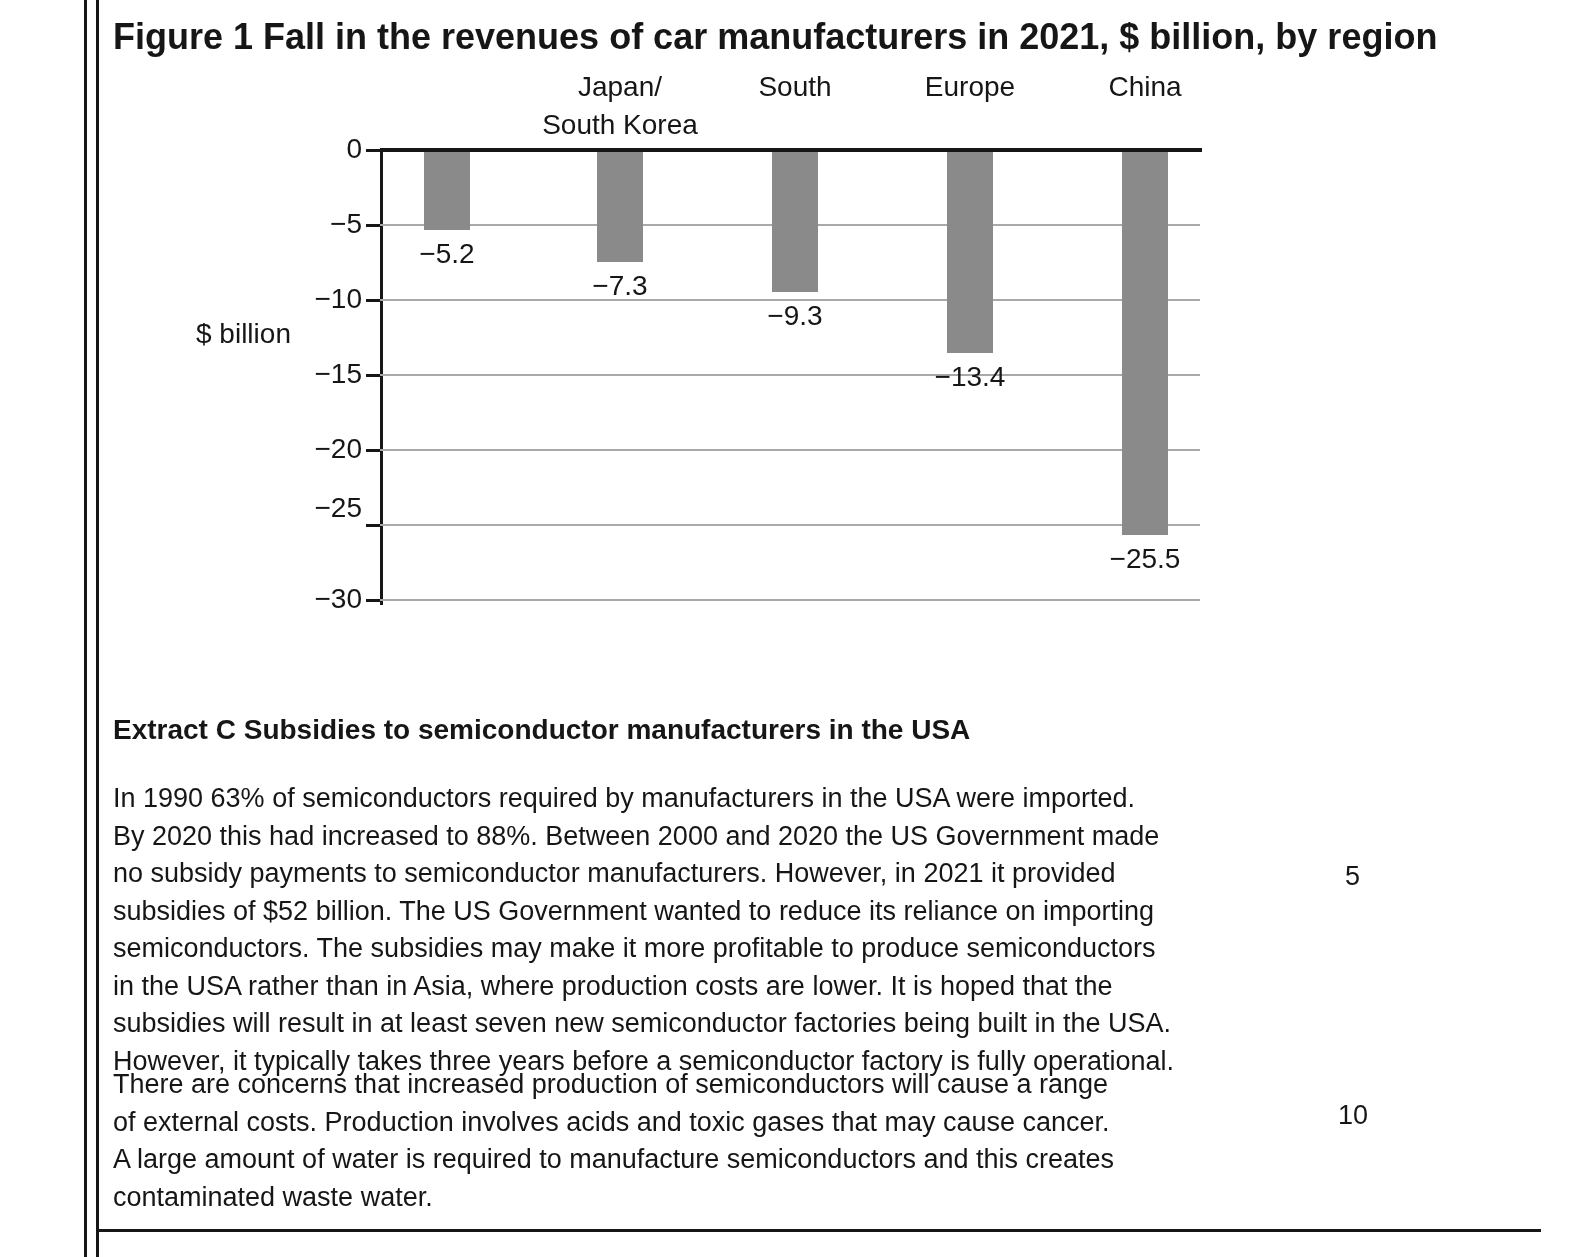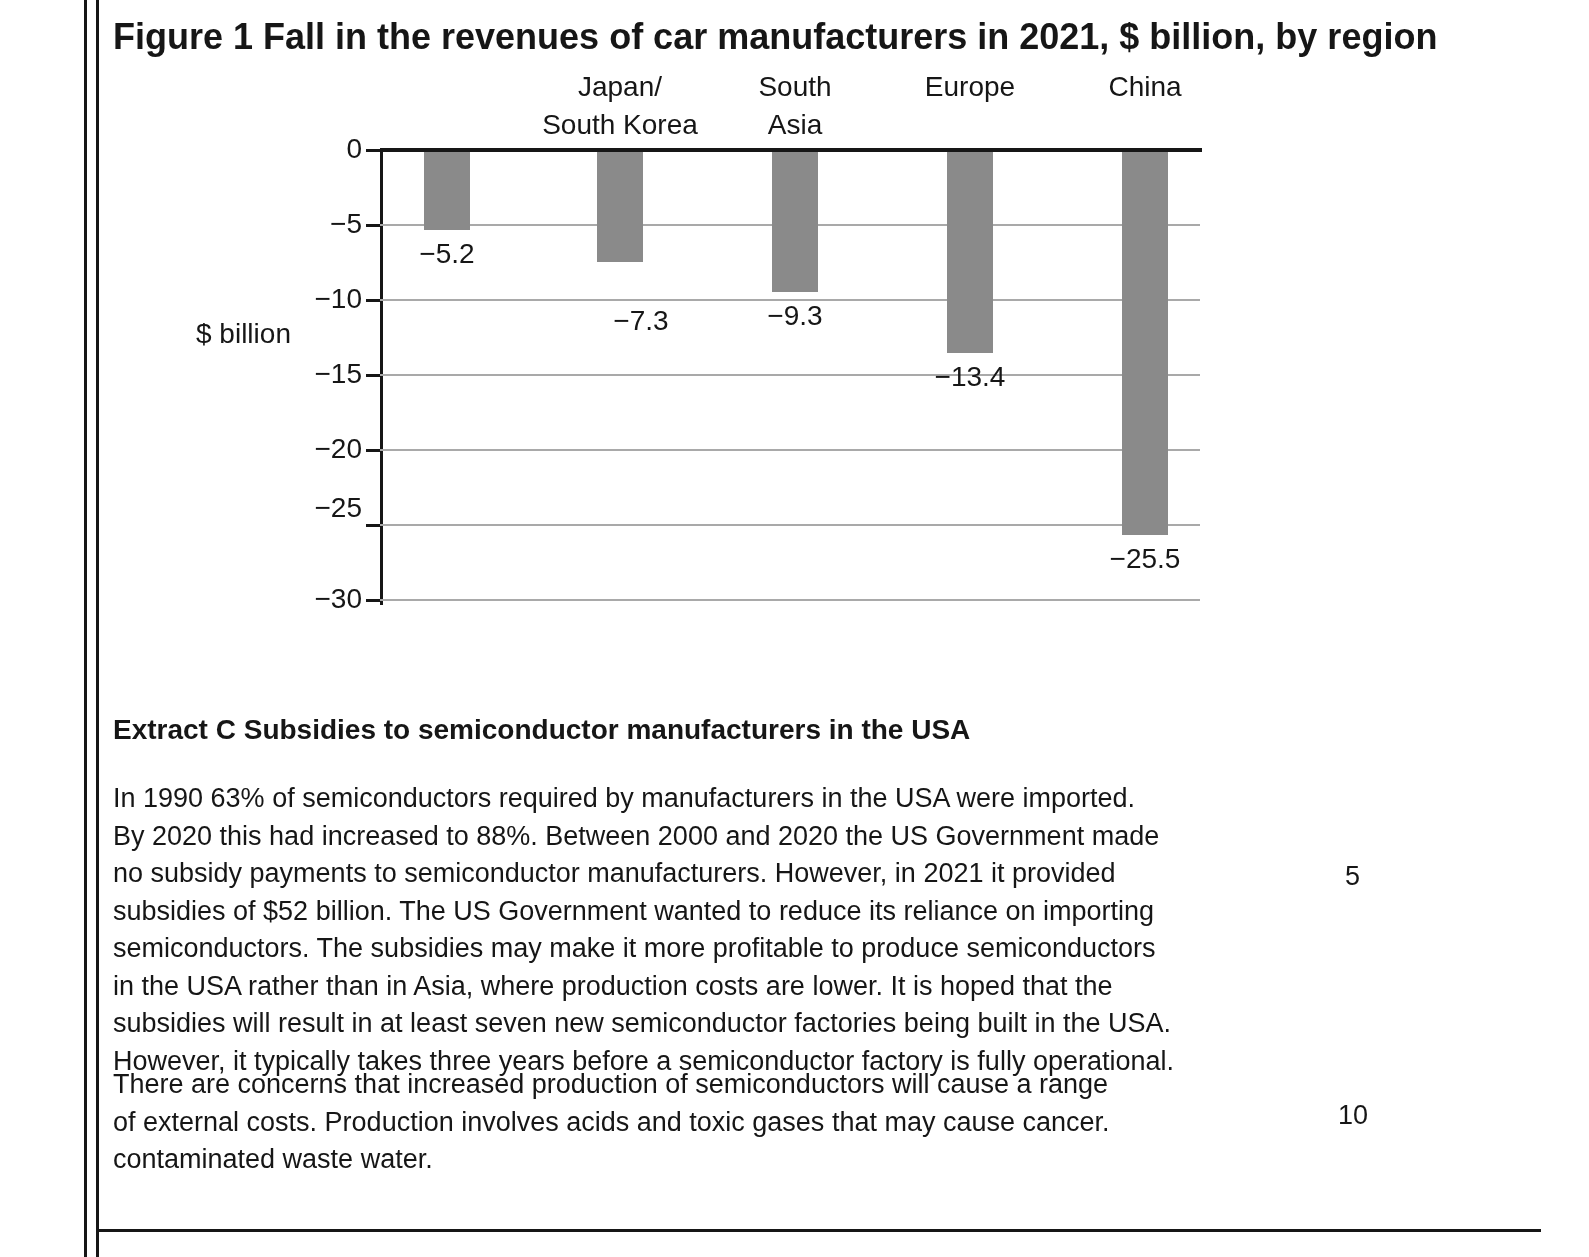--- a/index.html
+++ b/index.html
@@ -55,30 +55,29 @@
     <div class="yticklabel" style="left: 270px; top: 433px;">−20</div>
     <div class="gridline" style="left: 380px; top: 524px; width: 820px;"></div>
     <div class="ytick" style="left: 366px; top: 524px;"></div>
     <div class="yticklabel" style="left: 270px; top: 492px;">−25</div>
     <div class="gridline" style="left: 380px; top: 599px; width: 820px;"></div>
     <div class="ytick" style="left: 366px; top: 599px;"></div>
     <div class="yticklabel" style="left: 270px; top: 583px;">−30</div>
     <div class="bar" style="left: 424px; top: 152px; width: 46px; height: 78px; background: rgb(138, 138, 138);"></div>
     <div class="bar-value" style="left: 372px; top: 238px;">−5.2</div>
     <div class="bar" style="left: 597px; top: 152px; width: 46px; height: 110px; background: rgb(138, 138, 138);"></div>
-    <div class="bar-value" style="left: 566px; top: 270px; margin-top: 35px;">−7.3</div>
+    <div class="bar-value" style="left: 545px; top: 270px;">−7.3</div>
     <div class="cat-label" style="left: 505px; top: 68px;">
       <div>Japan/</div>
       <div>South Korea</div>
     </div>
     <div class="bar" style="left: 772px; top: 152px; width: 46px; height: 140px; background: rgb(138, 138, 138);"></div>
     <div class="bar-value" style="left: 720px; top: 300px;">−9.3</div>
     <div class="cat-label" style="left: 680px; top: 68px;">
       <div>South</div>
-      <div>Asia</div>
     </div>
     <div class="bar" style="left: 947px; top: 152px; width: 46px; height: 201px; background: rgb(138, 138, 138);"></div>
     <div class="bar-value" style="left: 895px; top: 361px;">−13.4</div>
     <div class="cat-label" style="left: 855px; top: 68px;">
       <div>Europe</div>
     </div>
     <div class="bar" style="left: 1122px; top: 152px; width: 46px; height: 383px; background: rgb(138, 138, 138);"></div>
     <div class="bar-value" style="left: 1070px; top: 543px;">−25.5</div>
     <div class="cat-label" style="left: 1030px; top: 68px;">
       <div>China</div>
@@ -94,20 +93,21 @@
       <div class="para-line">no subsidy payments to semiconductor manufacturers. However, in 2021 it provided</div>
       <div class="para-line">subsidies of $52 billion. The US Government wanted to reduce its reliance on importing</div>
       <div class="para-line">semiconductors. The subsidies may make it more profitable to produce semiconductors</div>
       <div class="para-line">in the USA rather than in Asia, where production costs are lower. It is hoped that the</div>
       <div class="para-line">subsidies will result in at least seven new semiconductor factories being built in the USA.</div>
       <div class="para-line">However, it typically takes three years before a semiconductor factory is fully operational.</div>
     </div>
     <div class="para" style="top: 1066px;">
       <div class="para-line">There are concerns that increased production of semiconductors will cause a range</div>
       <div class="para-line">of external costs. Production involves acids and toxic gases that may cause cancer.</div>
+      <div class="para-line">A large amount of water is required to manufacture semiconductors and this creates</div>
       <div class="para-line">contaminated waste water.</div>
     </div>
   </div>
 
 <div id="margin-numbers">
     <div class="margin-num" style="left: 1345px; top: 860.5px;">5</div>
     <div class="margin-num" style="left: 1338px; top: 1100px;">10</div>
   </div>
 
 </body></html>

